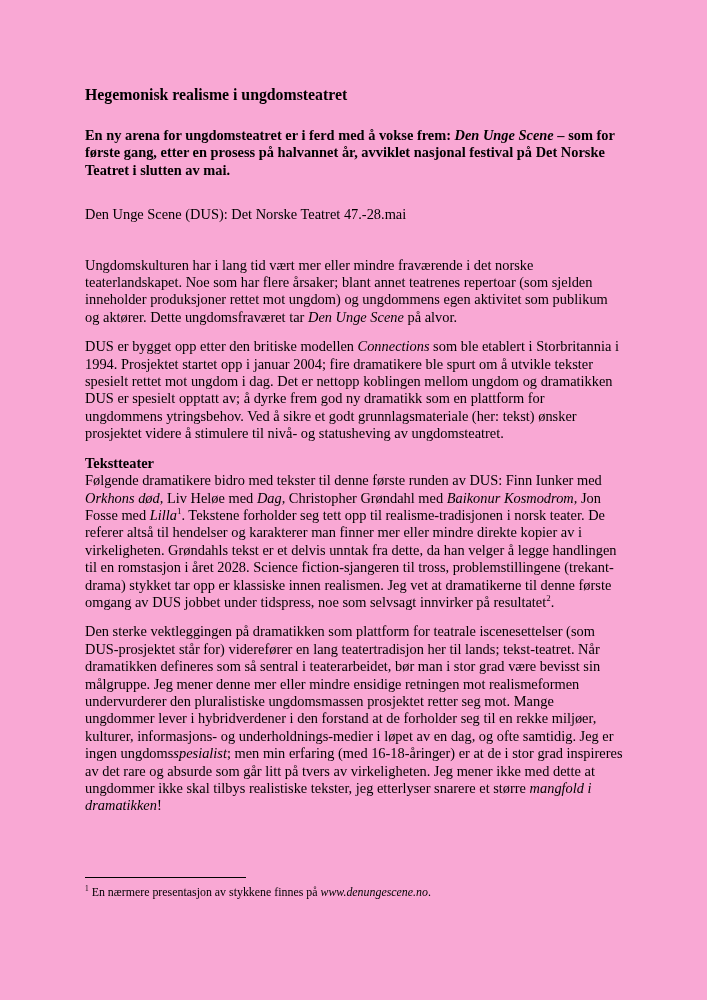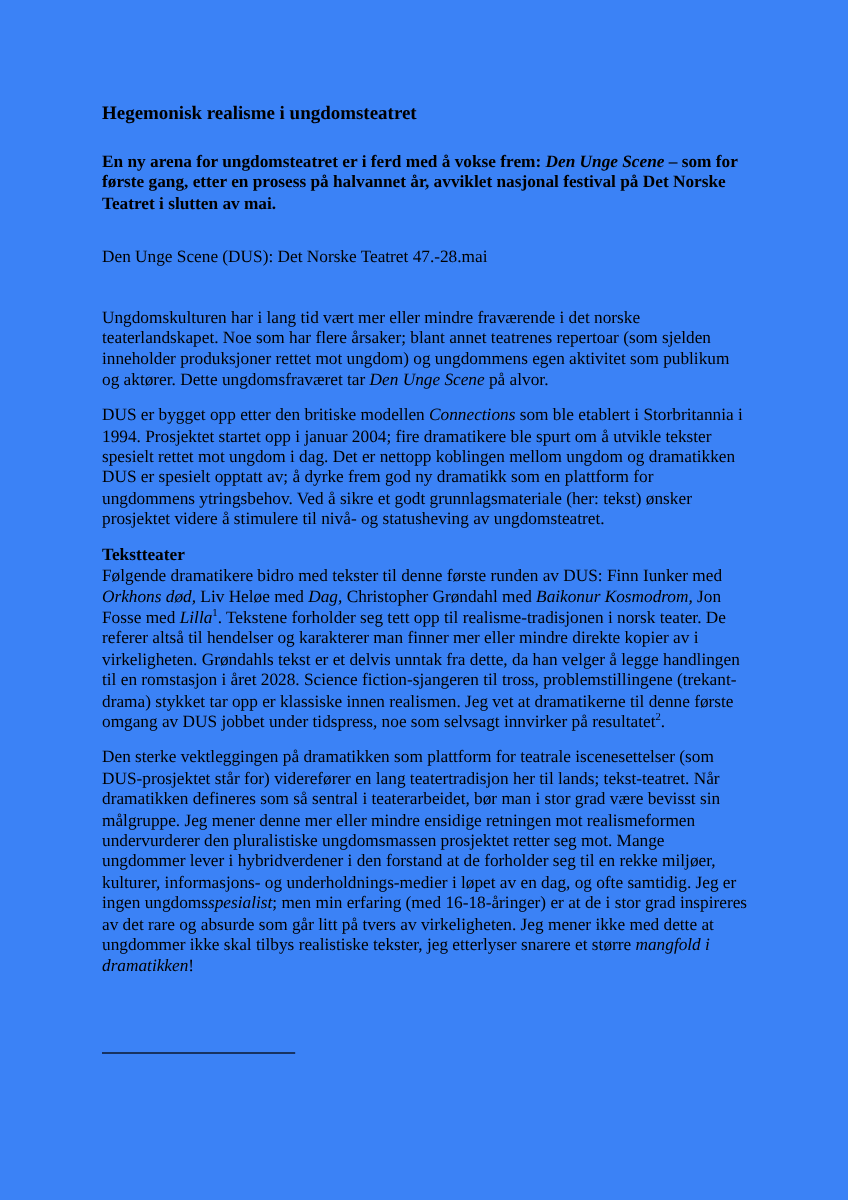--- a/index.html
+++ b/index.html
@@ -1,21 +1,21 @@
 <!DOCTYPE html>
 <html><head>
 <meta charset="utf-8">
 <style>
   html, body { margin: 0; padding: 0; background: #e8e8e8; }
   .page {
     position: relative;
     width: 707px;
     height: 1000px;
     margin: 0 auto;
-    background: #3b82f6;
+    background: #f9a8d4;
     color: #000000;
     font-family: "Liberation Serif", "DejaVu Serif", serif;
     font-size: 14.4px;
     line-height: 17.4px;
     box-sizing: border-box;
     padding: 85px 83px 0 85px;
     overflow: hidden;
   }
   .page p { margin: 0; }
   h1.doc-title {
@@ -75,15 +75,16 @@
   <p class="body-para">DUS er bygget opp etter den britiske modellen <em>Connections</em> som ble etablert i Storbritannia i 1994. Prosjektet startet opp i januar 2004; fire dramatikere ble spurt om å utvikle tekster spesielt rettet mot ungdom i dag. Det er nettopp koblingen mellom ungdom og dramatikken DUS er spesielt opptatt av; å dyrke frem god ny dramatikk som en plattform for ungdommens ytringsbehov. Ved å sikre et godt grunnlagsmateriale (her: tekst) ønsker prosjektet videre å stimulere til nivå- og statusheving av ungdomsteatret.</p>
 
   <h2 class="section-heading">Tekstteater</h2>
 
   <p class="body-para">Følgende dramatikere bidro med tekster til denne første runden av DUS: Finn Iunker med <em>Orkhons død,</em> Liv Heløe med <em>Dag,</em> Christopher Grøndahl med <em>Baikonur Kosmodrom,</em> Jon Fosse med <em>Lilla</em><sup>1</sup>. Tekstene forholder seg tett opp til realisme-tradisjonen i norsk teater. De referer altså til hendelser og karakterer man finner mer eller mindre direkte kopier av i virkeligheten. Grøndahls tekst er et delvis unntak fra dette, da han velger å legge handlingen til en romstasjon i året 2028. Science fiction-sjangeren til tross, problemstillingene (trekant-drama) stykket tar opp er klassiske innen realismen. Jeg vet at dramatikerne til denne første omgang av DUS jobbet under tidspress, noe som selvsagt innvirker på resultatet<sup>2</sup>.</p>
 
   <p class="body-para">Den sterke vektleggingen på dramatikken som plattform for teatrale iscenesettelser (som DUS-prosjektet står for) viderefører en lang teatertradisjon her til lands; tekst-teatret. Når dramatikken defineres som så sentral i teaterarbeidet, bør man i stor grad være bevisst sin målgruppe. Jeg mener denne mer eller mindre ensidige retningen mot realismeformen undervurderer den pluralistiske ungdomsmassen prosjektet retter seg mot. Mange ungdommer lever i hybridverdener i den forstand at de forholder seg til en rekke miljøer, kulturer, informasjons- og underholdnings-medier i løpet av en dag, og ofte samtidig. Jeg er ingen ungdoms<em>spesialist</em>; men min erfaring (med 16-18-åringer) er at de i stor grad inspireres av det rare og absurde som går litt på tvers av virkeligheten. Jeg mener ikke med dette at ungdommer ikke skal tilbys realistiske tekster, jeg etterlyser snarere et større <em>mangfold i dramatikken</em>!</p>
 
   <div class="footnotes">
     <div class="footnote-rule"></div>
+    <p class="footnote"><sup>1</sup> En nærmere presentasjon av stykkene finnes på <em>www.denungescene.no</em>.</p>
   </div>
 
 </div>
 
 </body></html>

